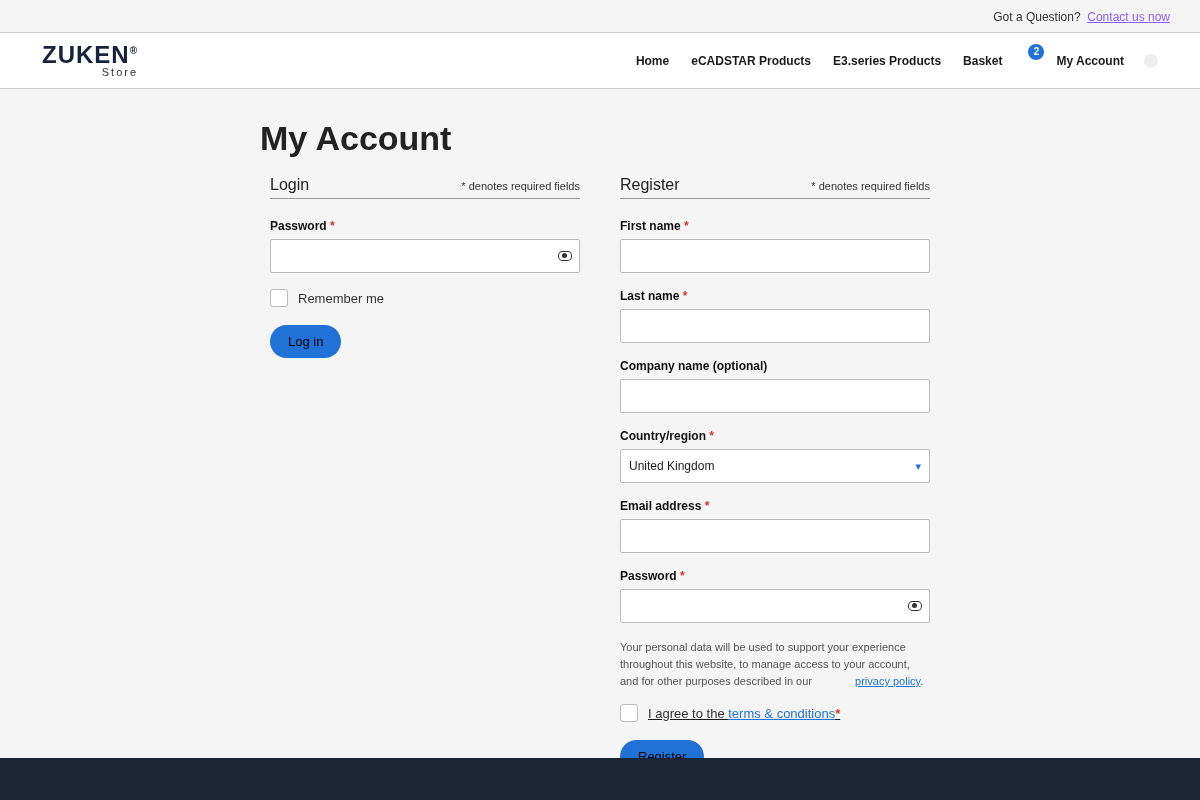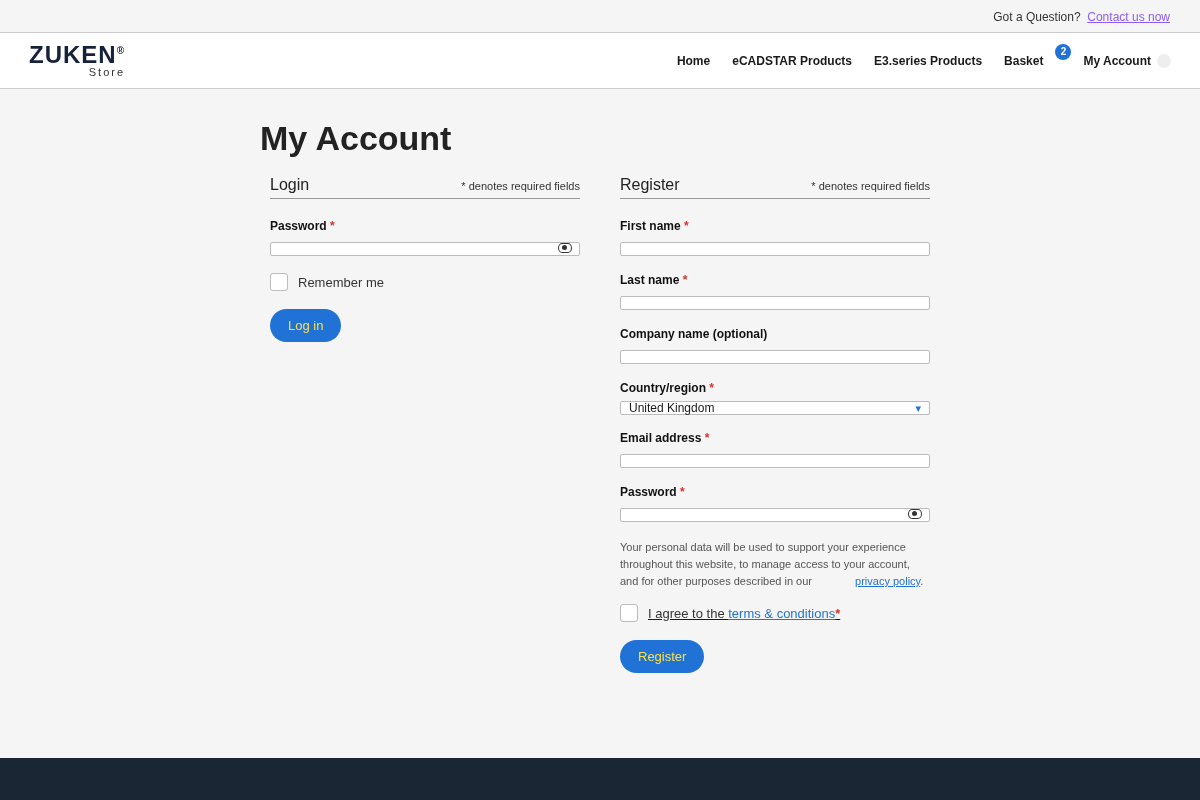--- a/index.html
+++ b/index.html
@@ -18,21 +18,21 @@
     padding: 10px 30px 8px;
     font-size: 12px;
     color: #333;
   }
   .topbar a { color: #8b5cf6; text-decoration: underline; }
 
   .header {
     background: #fff;
     border-top: 1px solid #ccc;
     border-bottom: 1px solid #ccc;
-    padding: 10px 29px;
+    padding: 10px 42px;
     display: flex;
     align-items: center;
     justify-content: space-between;
   }
   .logo {
     font-family: Arial, sans-serif;
     font-weight: 900;
     font-size: 24px;
     letter-spacing: 1px;
     color: #16213a;
@@ -47,21 +47,21 @@
     display: block;
     text-align: right;
   }
   .nav { display: flex; align-items: center; gap: 22px; }
   .nav a {
     font-size: 12px;
     font-weight: 700;
     color: #1a1a1a;
     text-decoration: none;
   }
-  .nav .basket, .nav .account { position: relative; display:flex; align-items:center; gap:6px;}
+  .nav .basket, .nav .account { position: relative; display:flex; align-items:center; gap:20px;}
   .badge {
     position: absolute;
     top: -10px; right: -10px;
     background: #2172d6;
     color: #fff;
     border-radius: 50%;
     font-size: 10px;
     width: 16px; height: 16px;
     display:flex; align-items:center; justify-content:center;
     font-weight:700;
@@ -99,21 +99,21 @@
   }
   .section-head .title { font-size: 16px; color:#222; }
   .section-head .note { font-size: 11px; color:#333; }
 
   .field { margin-bottom: 16px; }
   .field label { font-size: 12px; font-weight:700; display:block; margin-bottom:6px; color:#111;}
   .req { color: #d6342c; font-weight:700; }
   .input-wrap { position: relative; }
   input[type=text], input[type=password], .select {
     width: 100%;
-    height: 14px;
+    height: 34px;
     border: 1px solid #bbb;
     background: #fff;
     font-size: 12px;
     padding: 0 8px;
     border-radius: 2px;
   }
   .eye-icon {
     position:absolute; right:8px; top:50%; transform:translateY(-50%);
     width:14px; height:10px; cursor:pointer;
   }
@@ -126,21 +126,21 @@
     width:5px; height:5px; background:#333; border-radius:50%;
   }
 
   .remember { display:flex; align-items:center; gap:10px; margin: 6px 0 18px;}
   .checkbox {
     width:18px; height:18px; border:1px solid #bbb; background:#fff; border-radius:3px;
   }
   .remember span, .agree-label { font-size:13px; color:#333; }
 
   .btn {
-    background:#2172d6; color:#fde047; border:none;
+    background:#2172d6; color:#000000; border:none;
     padding: 9px 18px; font-size:13px; font-weight:500;
     border-radius: 18px; cursor:pointer;
   }
   .link { font-size:12px; color:#2172d6; text-decoration:underline; display:inline-block; margin-top:18px; cursor:pointer;}
 
   .select { display:flex; align-items:center; justify-content:space-between; cursor:pointer;}
   .select .arrow { color:#2172d6; font-size:11px; }
 
   .privacy-note { font-size:11px; color:#555; line-height:1.55; margin: 8px 0 14px;}
   .privacy-note a { color:#2172d6; text-decoration:underline;margin-left:40px;}

